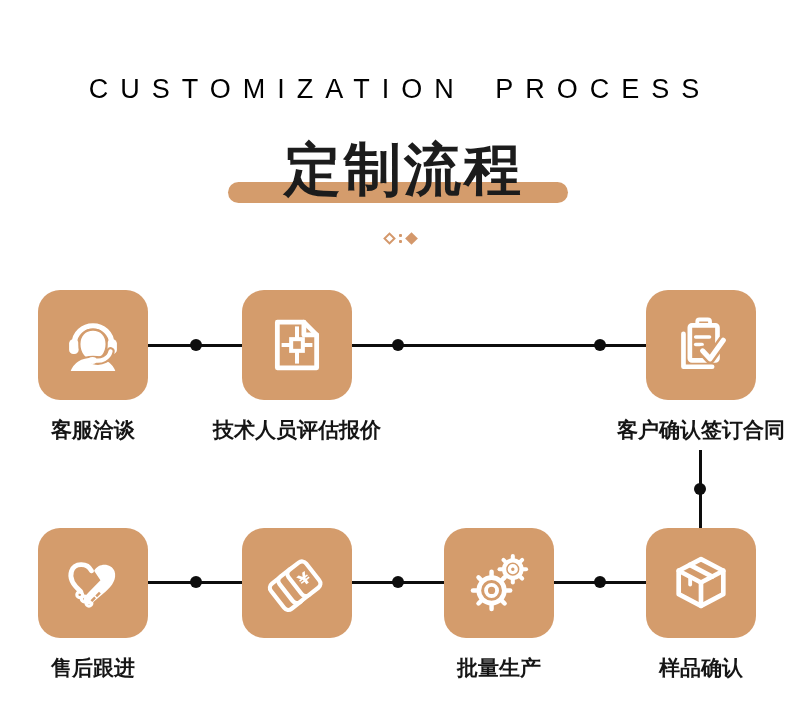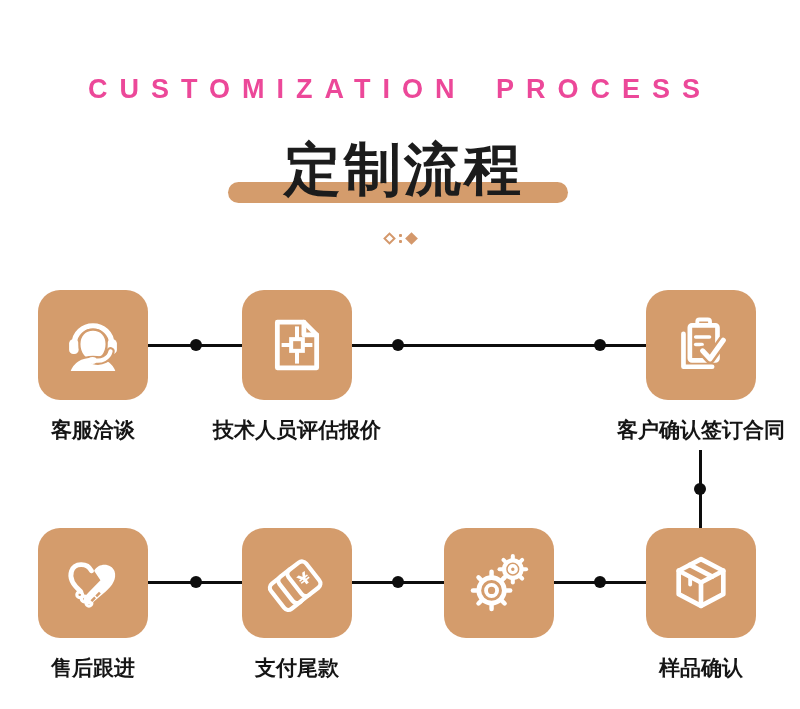--- a/index.html
+++ b/index.html
@@ -2,21 +2,21 @@
 <html><head>
 <meta charset="utf-8">
 <style>
   html,body{margin:0;padding:0;background:#fff;}
   body{width:800px;height:709px;font-family:"Liberation Sans","DejaVu Sans",sans-serif;}
   .page{position:relative;width:800px;height:709px;background:#fff;overflow:hidden;}
 
   .subtitle{
     position:absolute;top:74px;left:0;width:100%;
     text-align:center;font-size:27px;line-height:30px;
-    color:#ec4899;letter-spacing:12px;word-spacing:10px;font-weight:700;
+    color:#000000;letter-spacing:12px;word-spacing:10px;font-weight:400;
     white-space:nowrap;
   }
 
   .title-bar{
     position:absolute;left:228px;top:182px;width:340px;height:21px;
     background:#D49C6C;border-radius:11px;z-index:1;
   }
   .page-title{
     position:absolute;left:0;top:133px;width:100%;margin:4px;
     text-align:center;font-size:57px;line-height:64px;font-weight:900;
@@ -156,21 +156,20 @@
           <g transform="rotate(-38 30 34.5)">
               <rect x="19.5" y="19.5" width="21" height="30" rx="5"></rect>
             </g>
           <g transform="rotate(-38 38.5 28)">
               <rect x="28" y="13" width="21" height="30" rx="5"></rect>
             </g>
         </g>
         <text transform="rotate(-38 38.5 28)" x="38.5" y="33.5" text-anchor="middle" font-size="15" font-weight="bold" fill="#fff" font-family="DejaVu Sans, sans-serif">¥</text>
       </svg>
     </div>
-    <div class="step-label">支付尾款</div>
   </div>
 
   <div class="step" style="left:389px;top:528px;">
     <div class="tile">
       <svg viewBox="0 0 64 64">
         <g fill="none" stroke="#fff" stroke-linecap="round">
           <circle cx="25" cy="39" r="12" stroke-width="4.4"></circle>
           <circle cx="25" cy="39" r="5.2" stroke-width="3.6"></circle>
           <g stroke-width="4.2">
             <path d="M38.5 39 H42.5"></path>
@@ -190,20 +189,21 @@
               <path d="M45 28.5 V31.5"></path>
               <path d="M38.3 25.7 L36.2 27.8"></path>
             <path d="M35.5 19 H32.5"></path>
               <path d="M38.3 12.3 L36.2 10.2"></path>
               <path d="M45 9.5 V6.5"></path>
               <path d="M51.7 12.3 L53.8 10.2"></path>
           </g>
         </g>
       </svg>
     </div>
+    <div class="step-label">批量生产</div>
   </div>
 
   <div class="step" style="left:591px;top:528px;">
     <div class="tile">
       <svg viewBox="0 0 64 64">
         <g fill="none" stroke="#fff" stroke-width="4.4" stroke-linejoin="round" stroke-linecap="round">
           <path d="M32 9.5 L53 20.5 V42.5 L32 53.5 L11 42.5 V20.5 Z"></path>
           <path d="M11 20.5 L32 31.5 L53 20.5"></path>
           <path d="M32 31.5 V53.5"></path>
           <path d="M21.5 15 L42.5 26"></path>

